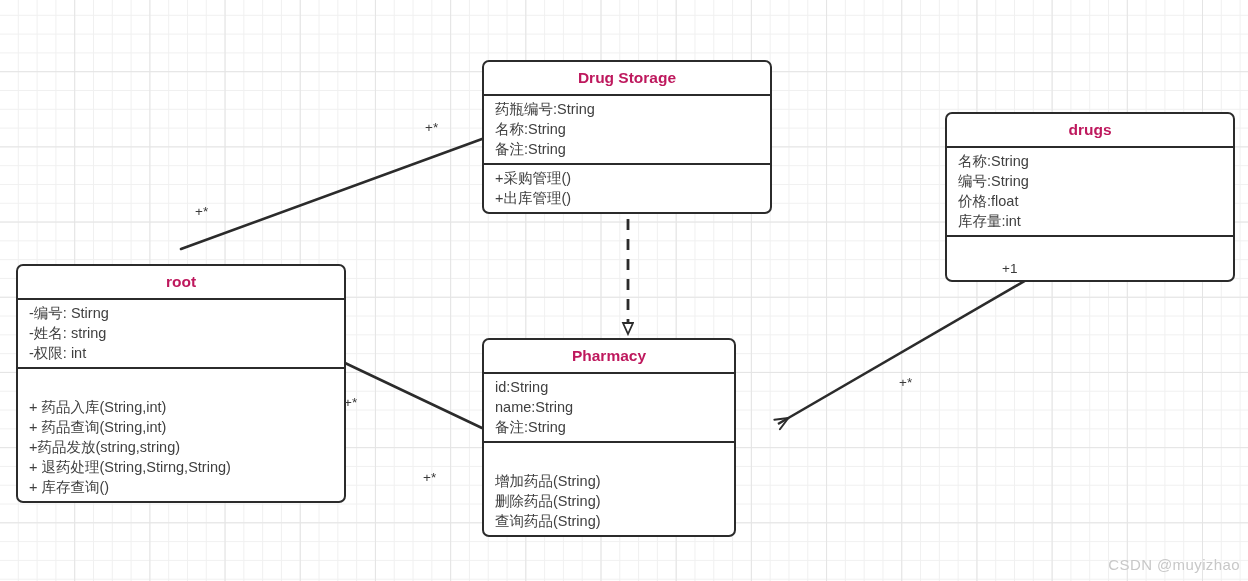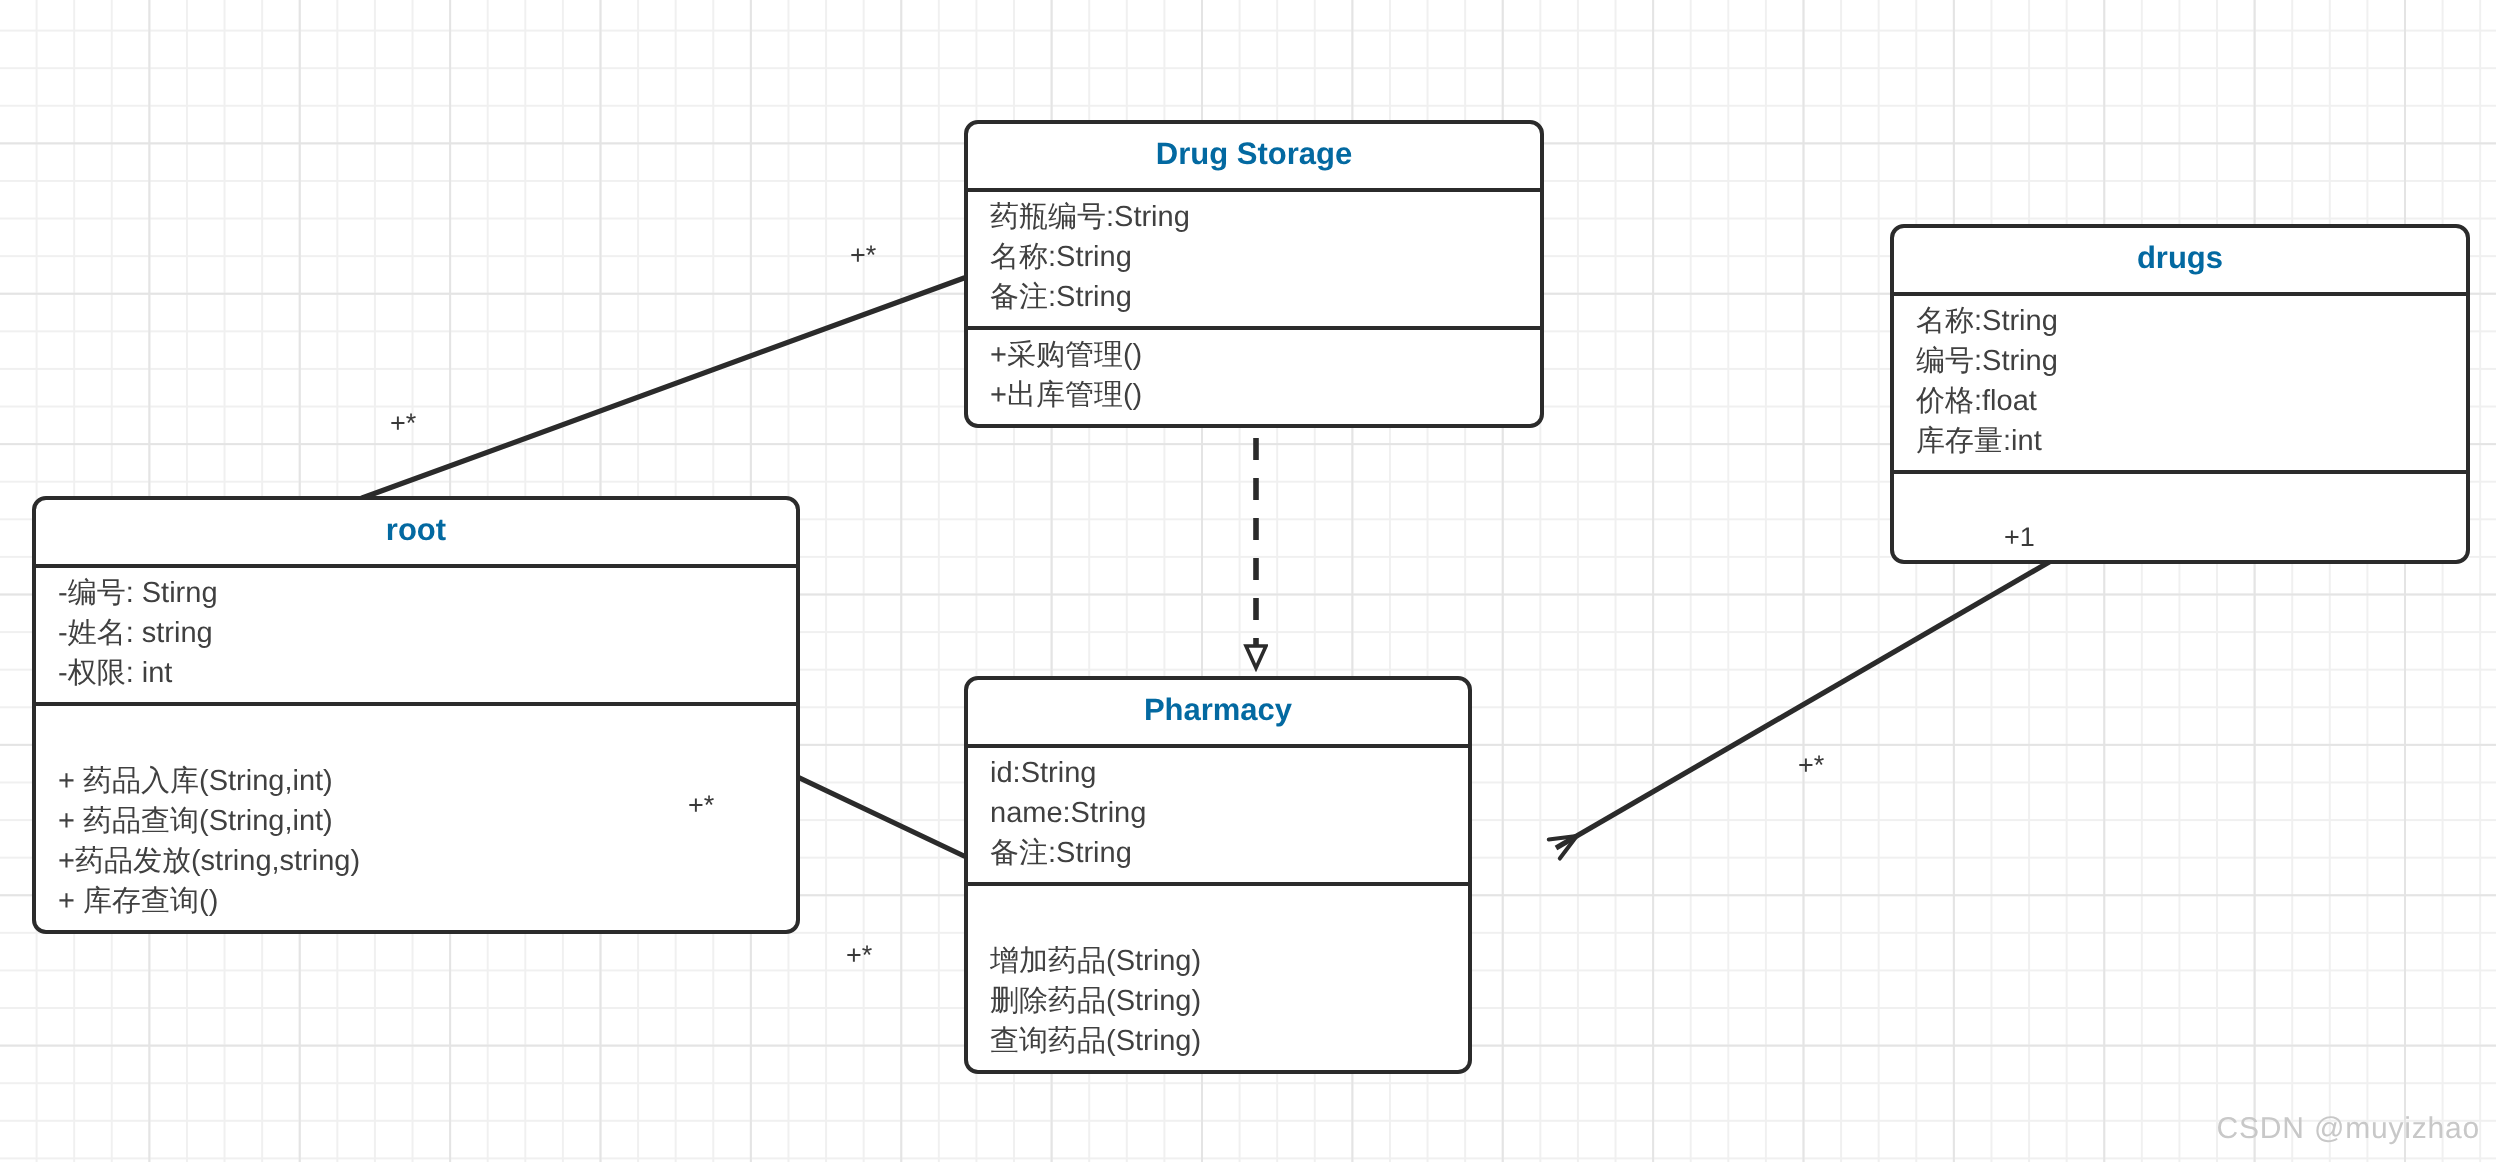--- a/index.html
+++ b/index.html
@@ -42,21 +42,21 @@
     box-sizing: border-box;
     background: #ffffff;
     border: 2.2px solid #2b2b2b;
     border-radius: 7px;
     overflow: hidden;
   }
   .uml-title {
     text-align: center;
     font-weight: bold;
     font-size: 15.5px;
-    color: #0369a1;
+    color: #be185d;
     padding: 7px 4px 8px 4px;
     line-height: 1.1;
   }
   .sep {
     height: 0;
     border-top: 2.2px solid #2b2b2b;
   }
   .uml-section {
     padding: 3px 0 4px 0;
   }
@@ -139,33 +139,34 @@
     <div class="uml-section">
       <div class="uml-row">名称:String</div>
       <div class="uml-row">编号:String</div>
       <div class="uml-row">价格:float</div>
       <div class="uml-row">库存量:int</div>
     </div>
     <div class="sep"></div>
     <div class="uml-section empty"></div>
   </div>
 
-  <div class="uml-box" style="left:16px; top:248px; width:384px;">
+  <div class="uml-box" style="left:16px; top:264px; width:330px;">
     <div class="uml-title">root</div>
     <div class="sep"></div>
     <div class="uml-section">
       <div class="uml-row">-编号: Stirng</div>
       <div class="uml-row">-姓名: string</div>
       <div class="uml-row">-权限: int</div>
     </div>
     <div class="sep"></div>
     <div class="uml-section spaced">
       <div class="uml-row">+ 药品入库(String,int)</div>
       <div class="uml-row">+ 药品查询(String,int)</div>
       <div class="uml-row">+药品发放(string,string)</div>
+      <div class="uml-row">+ 退药处理(String,Stirng,String)</div>
       <div class="uml-row">+ 库存查询()</div>
     </div>
   </div>
 
   <div class="uml-box" style="left:482px; top:338px; width:254px;">
     <div class="uml-title">Pharmacy</div>
     <div class="sep"></div>
     <div class="uml-section">
       <div class="uml-row">id:String</div>
       <div class="uml-row">name:String</div>

